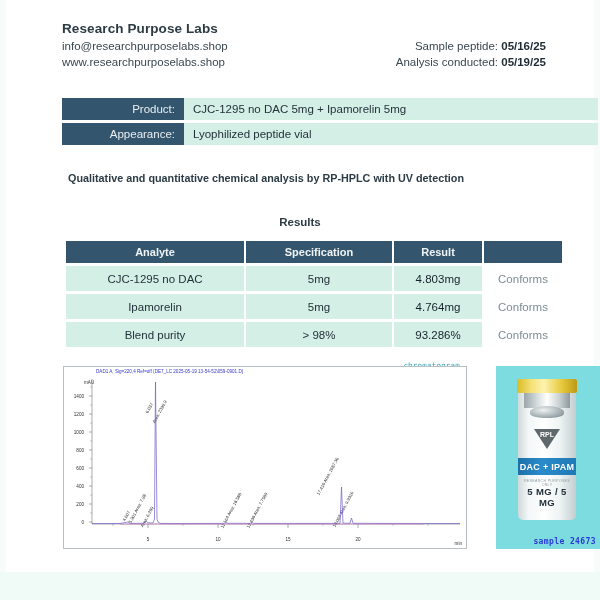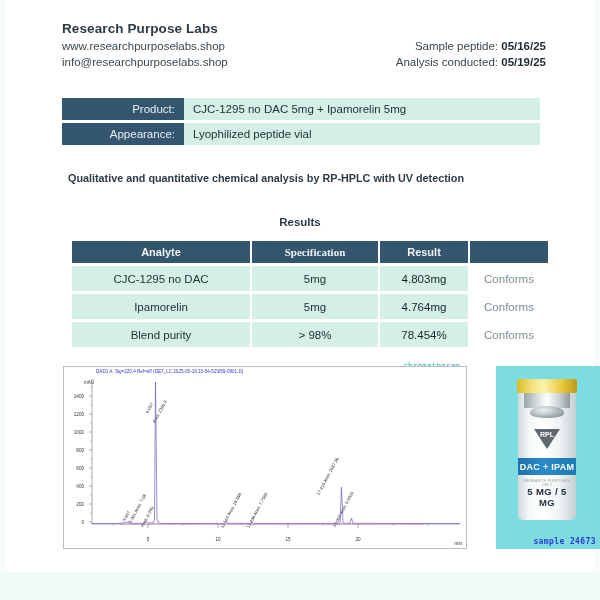--- a/index.html
+++ b/index.html
@@ -61,21 +61,21 @@
   }
   .date-row b {
     color: #1f2b33;
     font-weight: bold;
   }
 
   
   .info-table {
     position: absolute;
     left: 62px; top: 95px;
-    width: 478px;
+    width: 536px;
     border-collapse: separate;
     border-spacing: 0 3px;
   }
   .info-table td {
     padding: 0;
     height: 22px;
     vertical-align: middle;
   }
   .info-label {
     width: 122px;
@@ -111,21 +111,21 @@
     width: 600px;
     text-align: center;
     font-size: 11.5px;
     font-weight: bold;
     color: #2d3b45;
   }
 
   
   .results-table {
     position: absolute;
-    left: 70px; top: 238px;
+    left: 64px; top: 238px;
     width: 478px;
     border-collapse: separate;
     border-spacing: 2px 3px;
     table-layout: fixed;
   }
   .results-table th {
     background: #33556e;
     color: #eef3f6;
     font-size: 11px;
     font-weight: bold;
@@ -137,21 +137,21 @@
   .results-table td {
     height: 25px;
     text-align: center;
     vertical-align: middle;
     font-size: 11.5px;
     color: #24313a;
     padding: 0;
     background: #d4f0e6;
   }
   .col-analyte  { width: 178px; }
-  .col-spec     { width: 126px; font-family: Liberation Serif, serif; }
+  .col-spec     { width: 146px; }
   .col-result   { width: 88px;  }
   .col-conforms { width: 78px;  }
 
   .results-table td.cell-result {
     font-weight: normal;
     color: #16222b;
   }
   .results-table td.cell-conforms,
   .results-table th.head-conforms {
     background: #ffffff;
@@ -363,22 +363,22 @@
 <body>
 
 <div class="page">
 
   <div class="side-edge side-left"></div>
   <div class="side-edge side-right"></div>
 
   <div class="header">
     <div class="brand">
       <div class="brand-name">Research Purpose Labs</div>
+      <div class="brand-line">info@researchpurposelabs.shop</div>
       <div class="brand-line">www.researchpurposelabs.shop</div>
-      <div class="brand-line">info@researchpurposelabs.shop</div>
     </div>
     <div class="dates">
       <div class="date-row">
         <span>Sample peptide:</span>
         <b>05/16/25</b>
       </div>
       <div class="date-row">
         <span>Analysis conducted:</span>
         <b>05/19/25</b>
       </div>
@@ -420,21 +420,21 @@
       </tr>
       <tr>
         <td>Ipamorelin</td>
         <td>5mg</td>
         <td class="cell-result">4.764mg</td>
         <td class="cell-conforms">Conforms</td>
       </tr>
       <tr>
         <td>Blend purity</td>
         <td>&gt; 98%</td>
-        <td class="cell-result">78.454%</td>
+        <td class="cell-result">93.286%</td>
         <td class="cell-conforms">Conforms</td>
       </tr>
     </tbody>
   </table>
 
   <div class="chrom-block">
 
     <div class="chrom-caption">chromatogram</div>
 
     <div class="chrom-frame">

